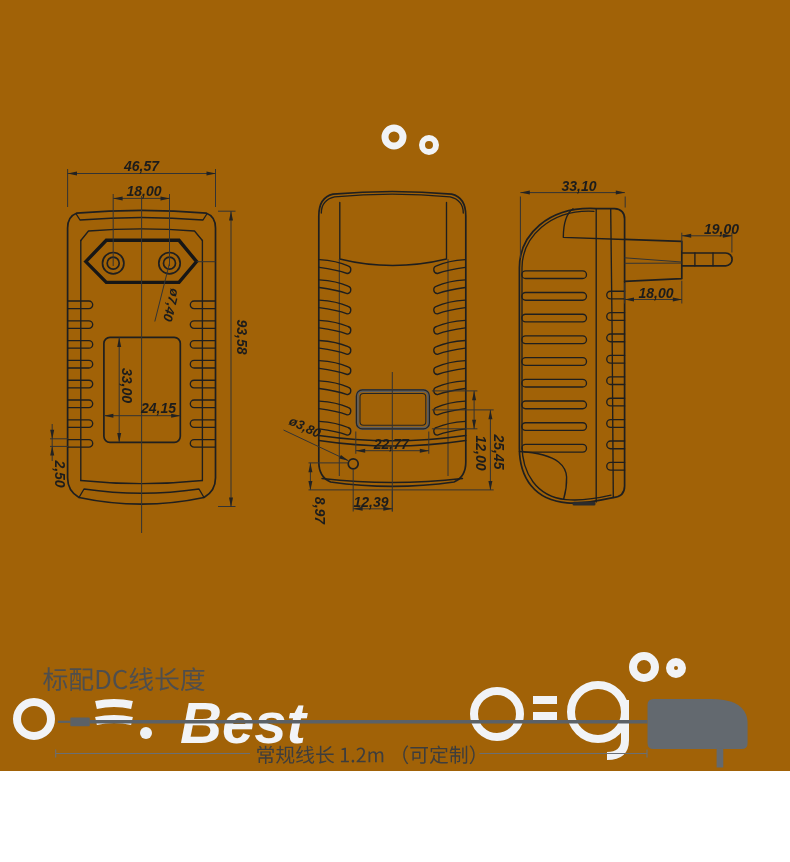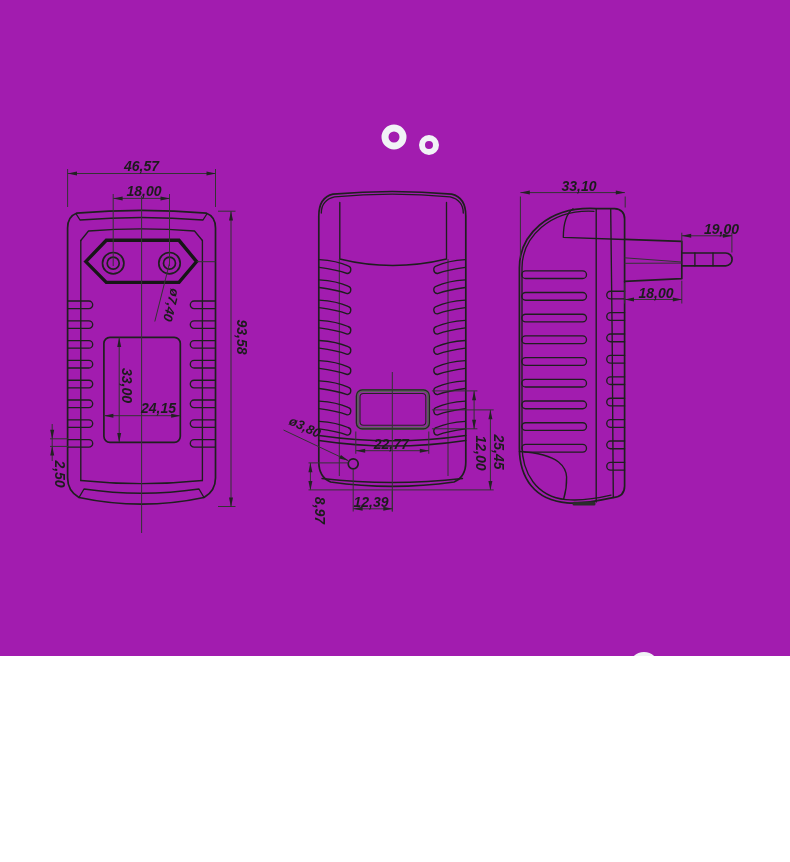--- a/index.html
+++ b/index.html
@@ -1,14 +1,14 @@
 <!DOCTYPE html>
 <html><head><meta charset="utf-8"><style>
 html,body{margin:0;padding:0;background:#fff;}
-.wrap{position:relative;width:790px;height:656px;background:#a21caf;overflow:hidden;font-family:"Liberation Sans",sans-serif;}
+.wrap{position:relative;width:790px;height:771px;background:#a16207;overflow:hidden;font-family:"Liberation Sans",sans-serif;}
 svg{position:absolute;left:0;top:0;}
 .o{fill:none;stroke:#1f1f1f;stroke-width:1.7;stroke-linecap:round;stroke-linejoin:round;}
 .i{fill:none;stroke:#1e1e1e;stroke-width:1.35;stroke-linecap:round;stroke-linejoin:round;}
 .d{fill:none;stroke:#333;stroke-width:1;stroke-linecap:butt;}
 .hx{fill:none;stroke:#161616;stroke-width:3.4;stroke-linejoin:miter;}
 .dt{font:italic bold 14px "Liberation Sans",sans-serif;fill:#1c1c1c;}
 .dts{font:italic bold 13px "Liberation Sans",sans-serif;fill:#1c1c1c;}
 .wm{fill:none;stroke:#f1f3f6;}
 </style></head><body>
 <div class="wrap">

